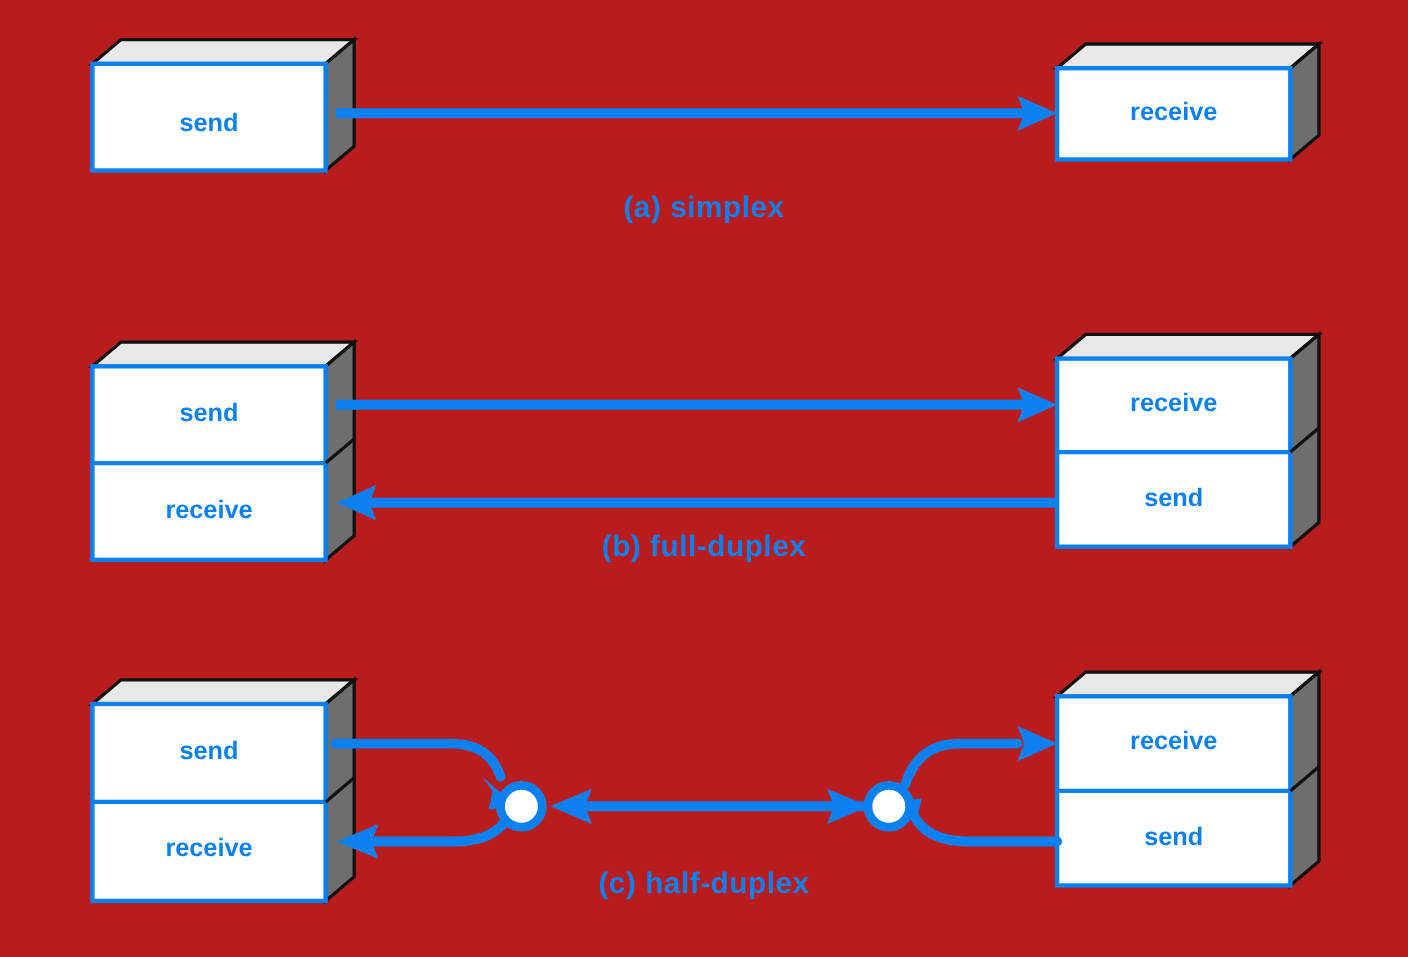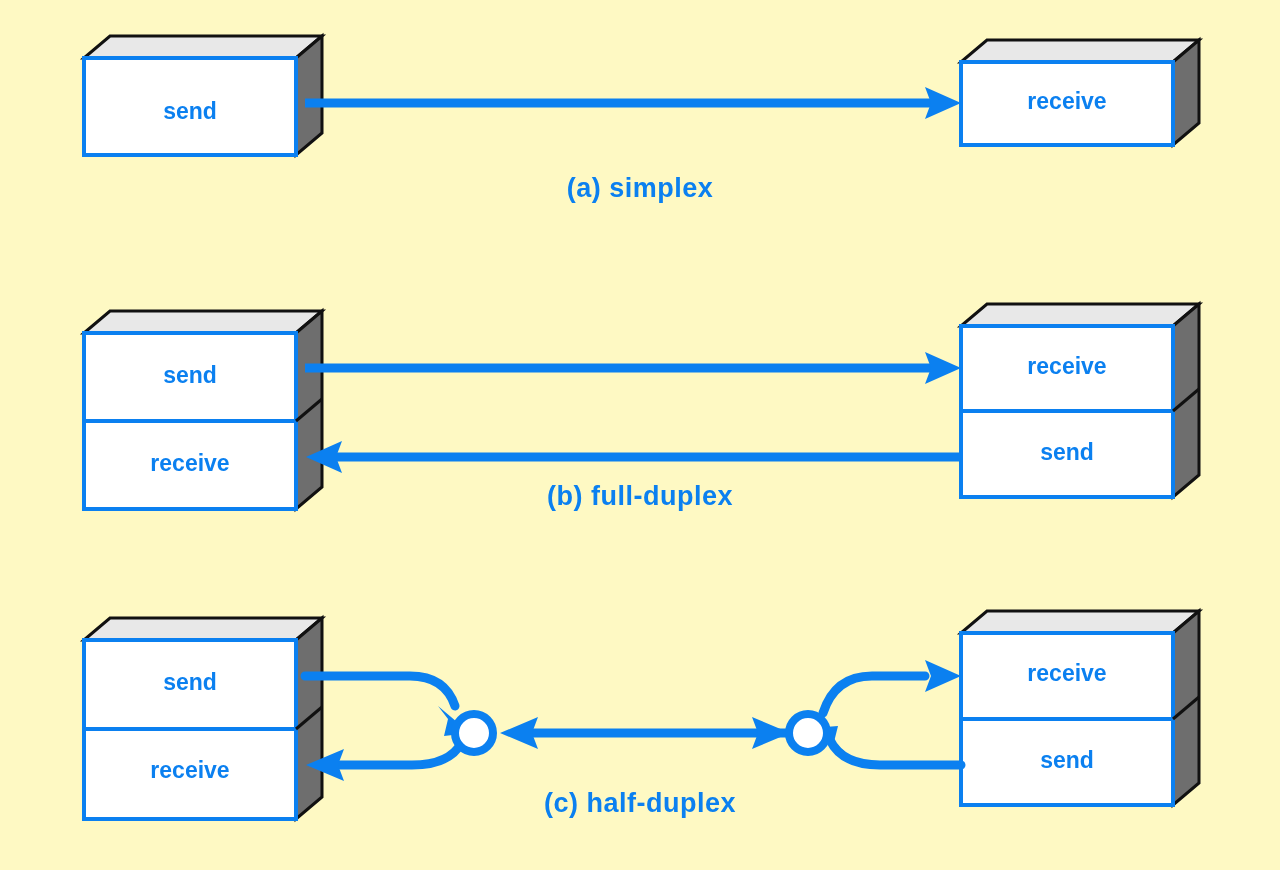--- a/index.html
+++ b/index.html
@@ -11,21 +11,21 @@
   body {
     width: 1280px;
     height: 870px;
     font-family: "Liberation Sans", sans-serif;
     overflow: hidden;
   }
   #diagram-root {
     position: relative;
     width: 1280px;
     height: 870px;
-    background: #fef9c3;
+    background: #b91c1c;
   }
   svg.stage {
     display: block;
     width: 1280px;
     height: 870px;
   }
   .box-front {
     fill: #ffffff;
     stroke: #0b80f0;
     stroke-width: 4;

